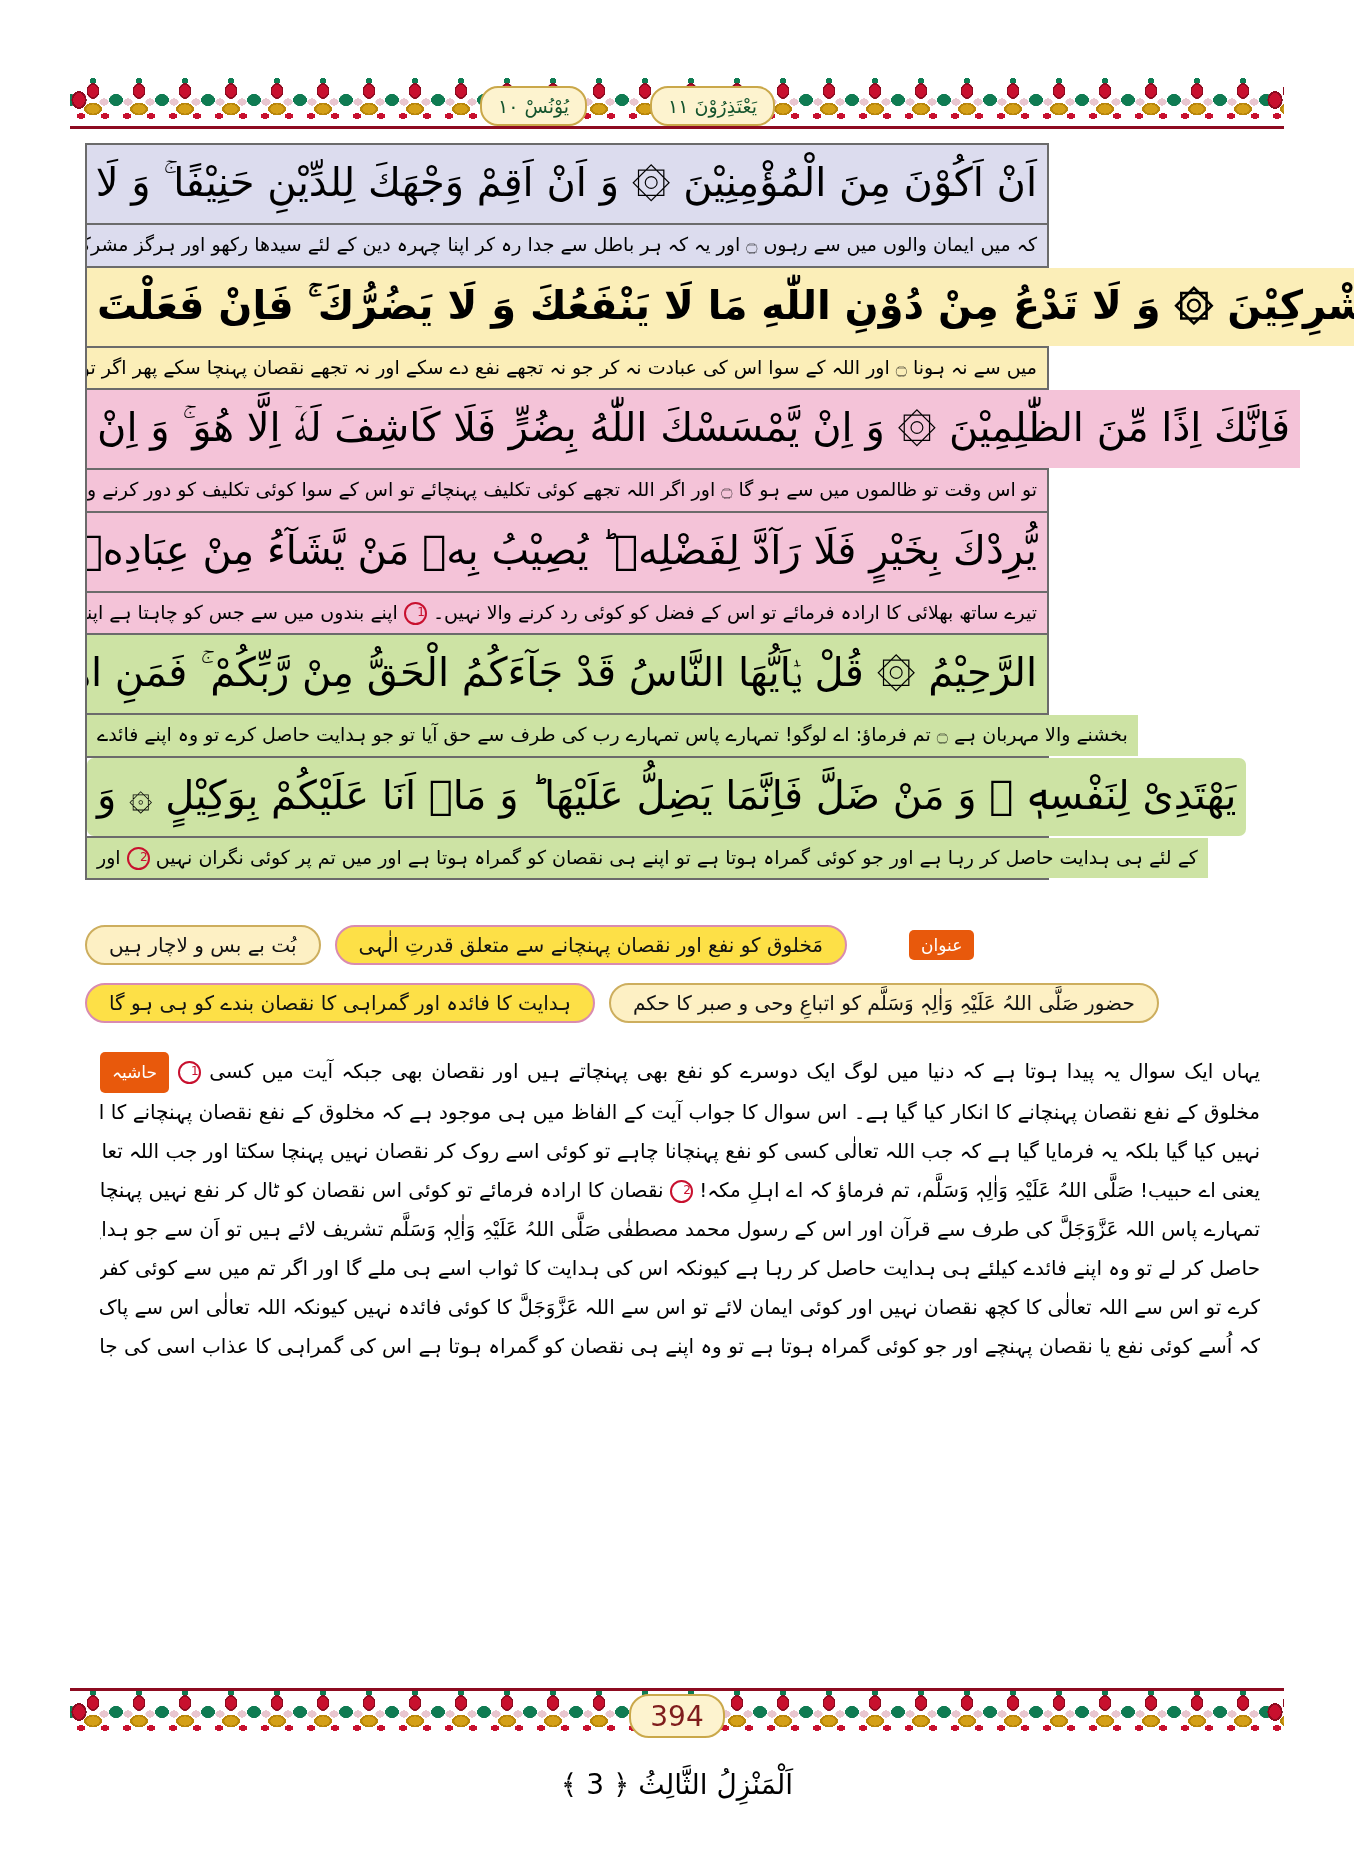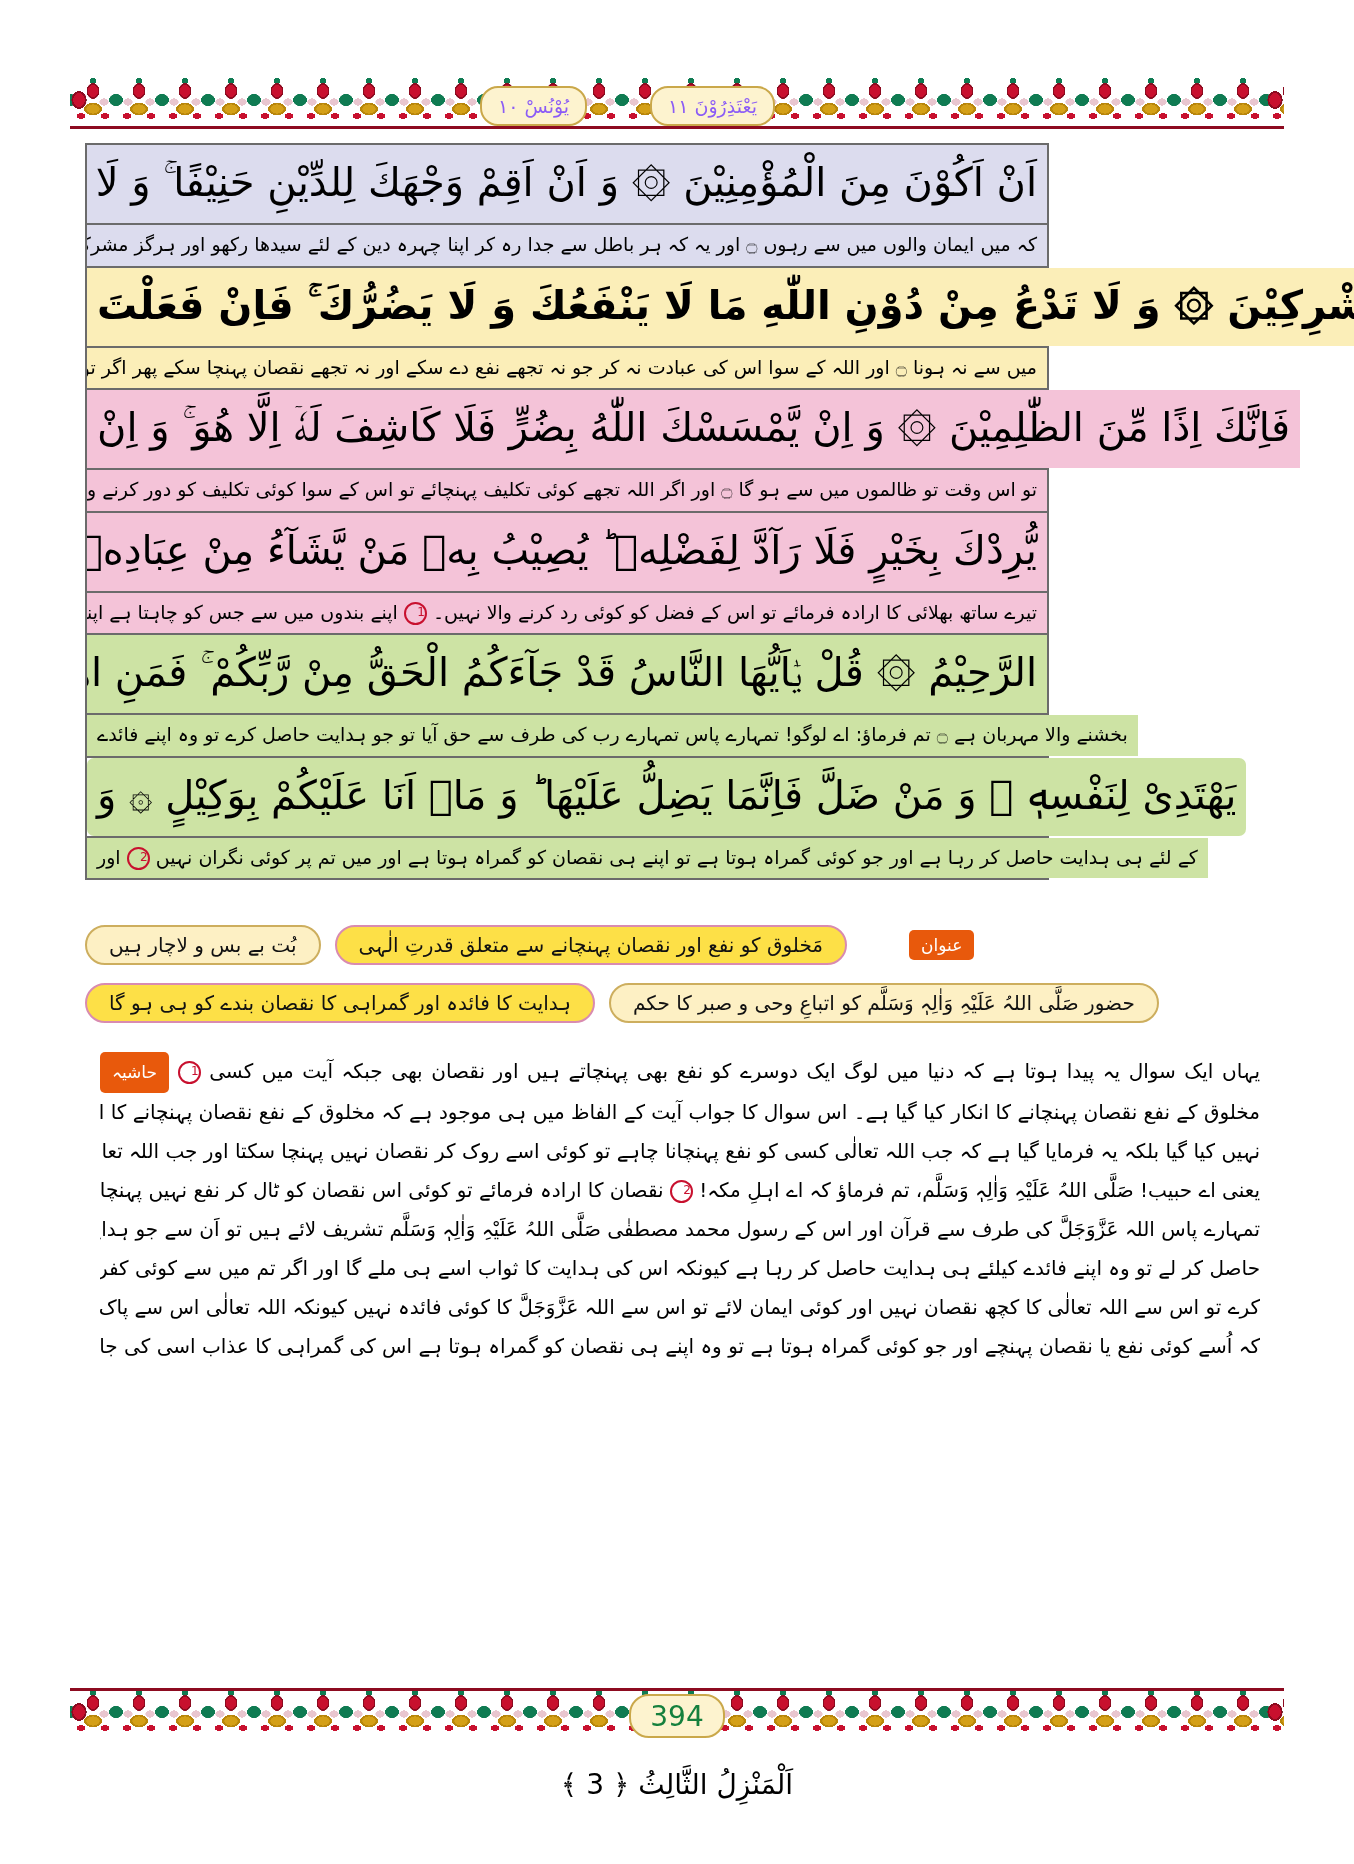--- a/index.html
+++ b/index.html
@@ -43,21 +43,21 @@
   
   #header-ornament{top:78px;}
   #header-ornament .orn-band{top:0;}
   #header-rule{top:126px;}
 
   
   .chip{
     position:absolute;top:86px;height:36px;
     background:#fdf3cf;border:2px solid #caa84a;border-radius:18px;
     display:flex;align-items:center;justify-content:center;
-    font-size:19px;color:#8b5cf6;direction:rtl;padding:0 16px;
+    font-size:19px;color:#14532d;direction:rtl;padding:0 16px;
     font-family:"DejaVu Sans","Liberation Sans",sans-serif;
     white-space:nowrap;
   }
   #surah-chip{left:480px;}
   #juz-chip{left:650px;}
 
   
   .verse-table{
     position:absolute;left:85px;top:143px;width:960px;
     border:2px solid #6b6b6b;border-collapse:collapse;
@@ -123,21 +123,21 @@
     white-space:nowrap;overflow:hidden;}
 
   
   #footer-ornament{top:1690px;}
   #footer-ornament .orn-band{top:0;}
   #footer-rule{top:1688px;}
   #page-number{
     position:absolute;left:50%;transform:translateX(-50%);top:1694px;
     background:#fdf3cf;border:2px solid #caa84a;border-radius:20px;
     min-width:92px;height:40px;display:flex;align-items:center;justify-content:center;
-    font-size:28px;color:#15803d;font-family:"DejaVu Sans","Liberation Sans",sans-serif;
+    font-size:28px;color:#7f1d1d;font-family:"DejaVu Sans","Liberation Sans",sans-serif;
   }
   #manzil{
     position:absolute;left:0;right:0;top:1768px;text-align:center;
     font-size:28px;color:#000;direction:rtl;
     font-family:"DejaVu Sans","Liberation Serif",serif;
   }
 </style>
 </head>
 <body>
 

